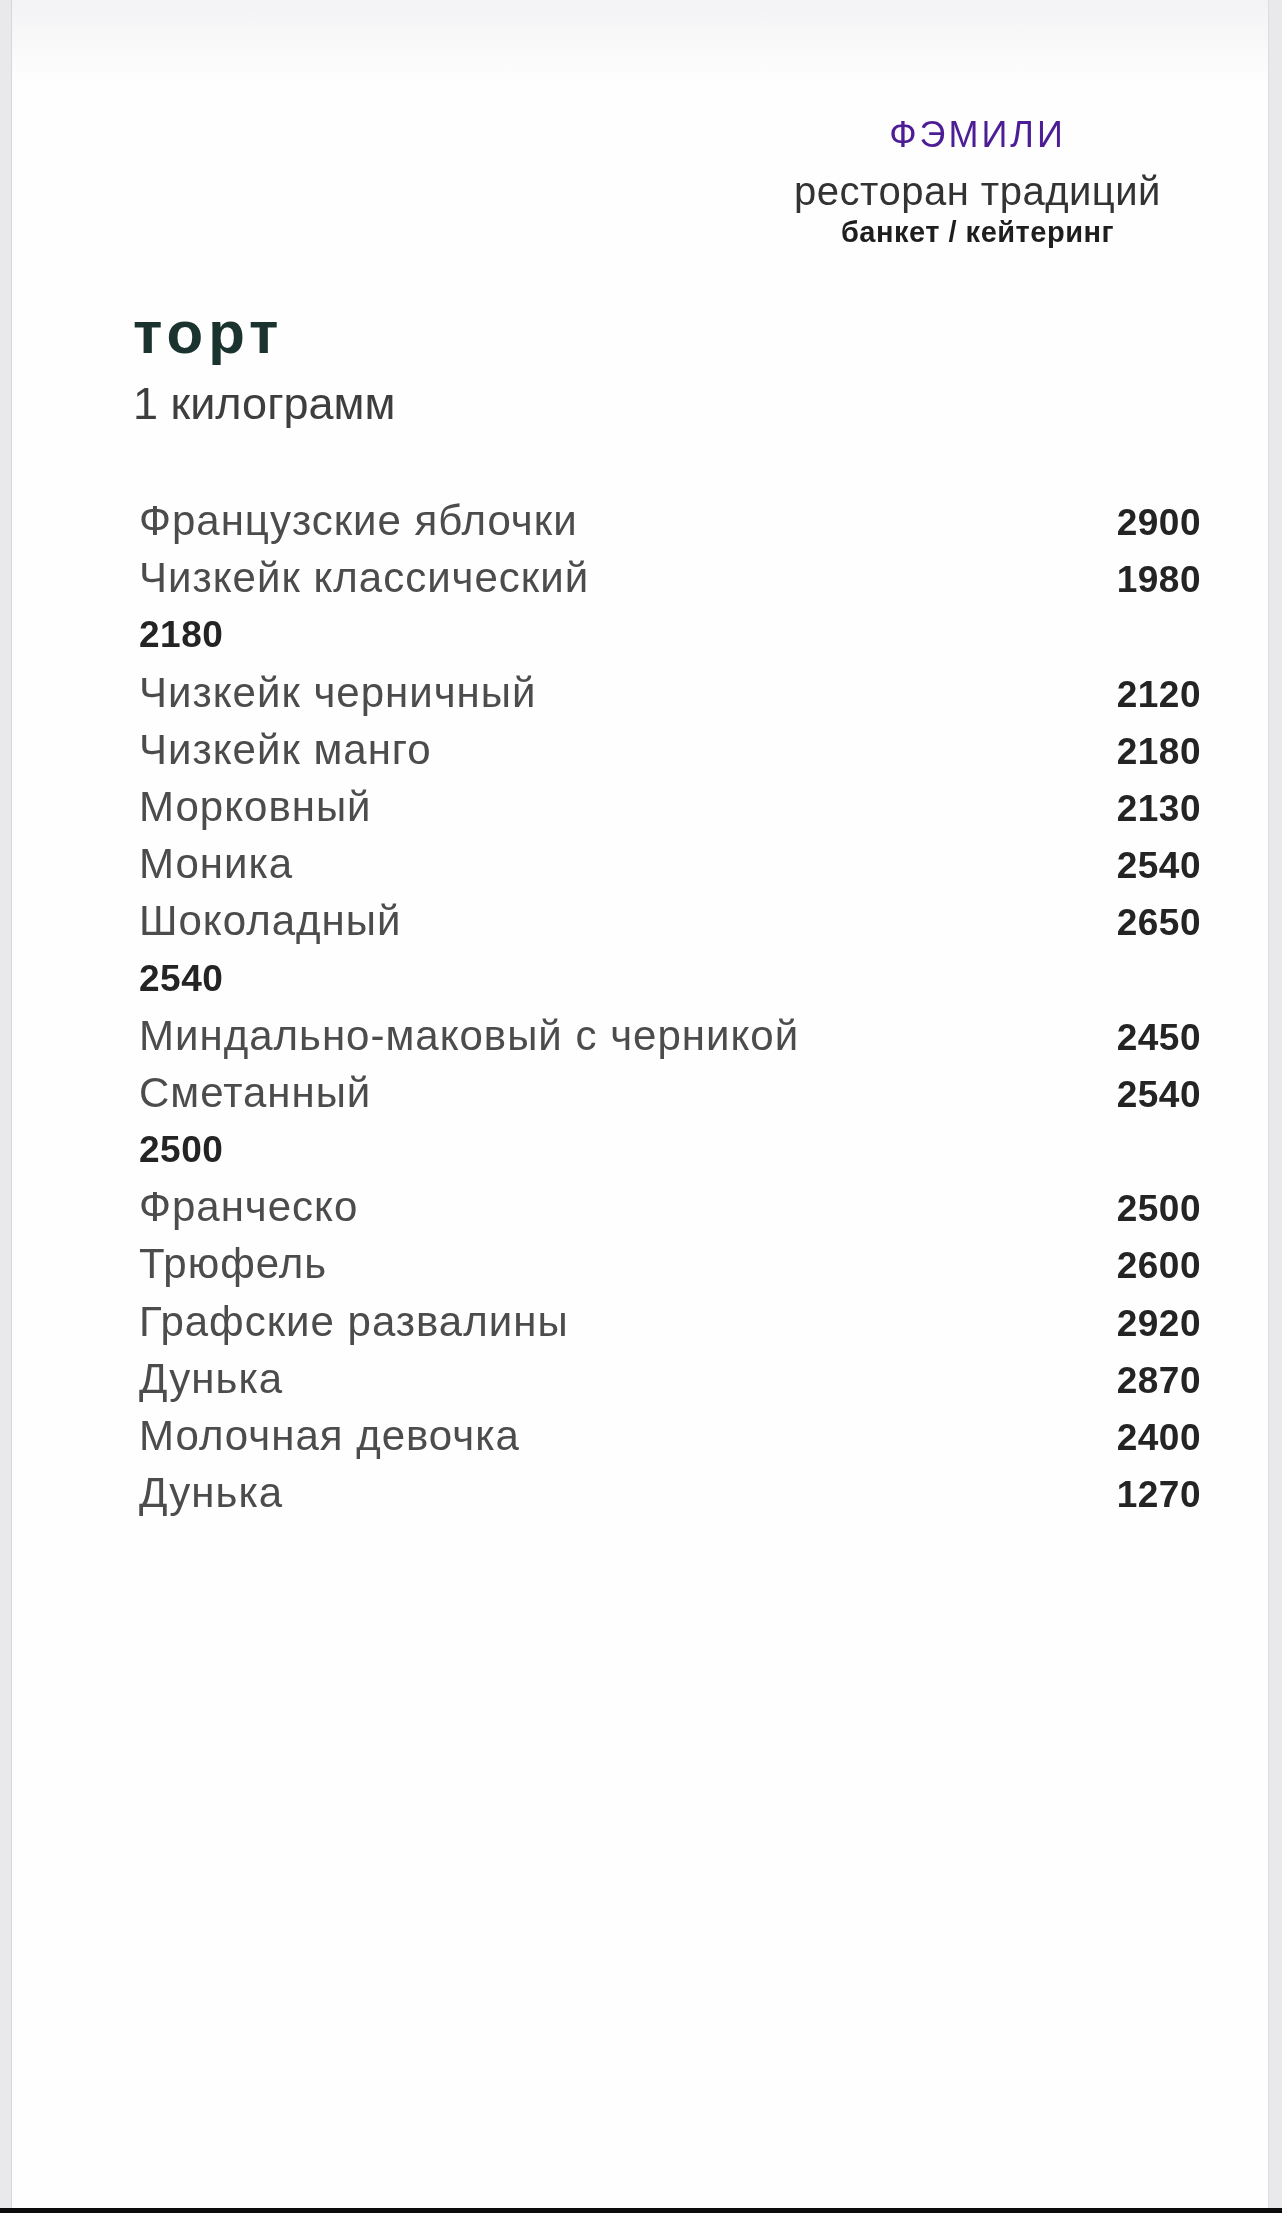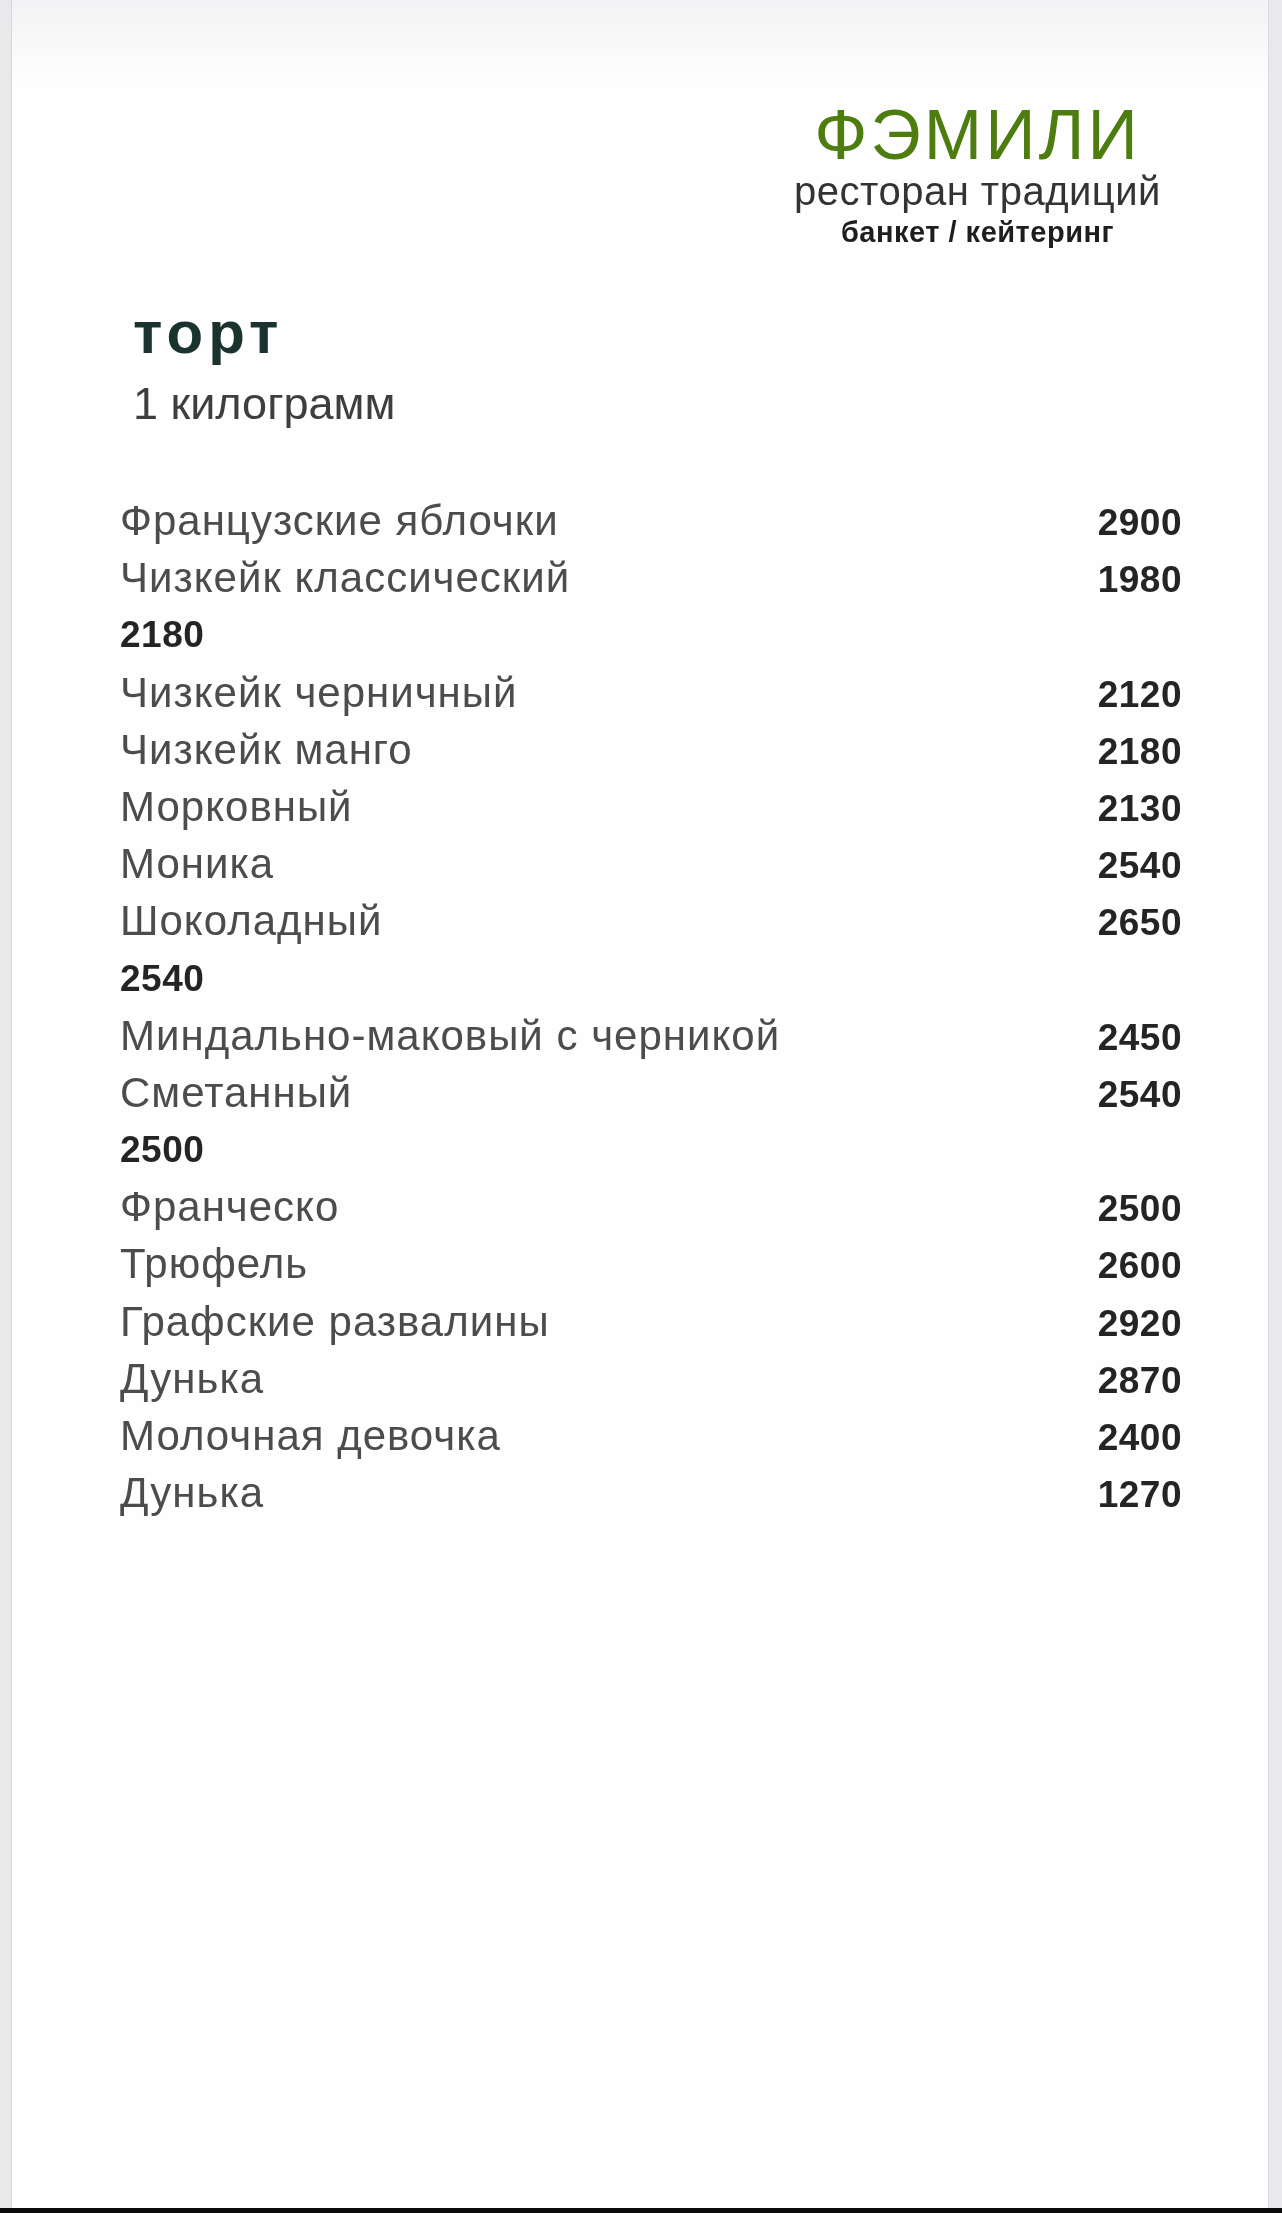--- a/index.html
+++ b/index.html
@@ -38,25 +38,25 @@
   }
   
   .brand{
     position:absolute;
     left:738px; top:104px;
     width:455px;
     text-align:center;
     color:#2e2e2e;
   }
   .brand-title{
-    font-size:70px;
+    font-size:36px;
     font-weight:300;
     letter-spacing:3px;
     line-height:62px;
-    color:#4d7c0f;
+    color:#4c1d95;
   }
   .brand-subtitle{
     font-size:40px;
     font-weight:300;
     letter-spacing:0.5px;
     line-height:50px;
     color:#333333;
   }
   .brand-tagline{
     font-size:29px;
@@ -78,21 +78,21 @@
     position:absolute;
     left:121px; top:378px;
     font-size:45px;
     font-weight:300;
     line-height:52px;
     color:#3e3e3e;
   }
   
   .menu-list{
     position:absolute;
-    left:108px; top:492px;
+    left:127px; top:492px;
     width:1062px;
   }
   .menu-row{
     display:flex;
     justify-content:space-between;
     align-items:baseline;
     height:57.2px;
     line-height:57.2px;
     white-space:nowrap;
   }

